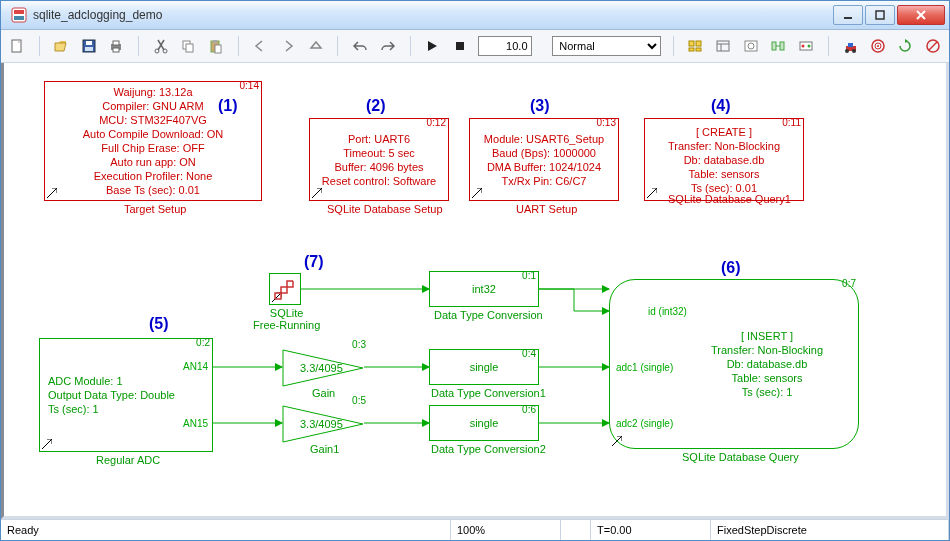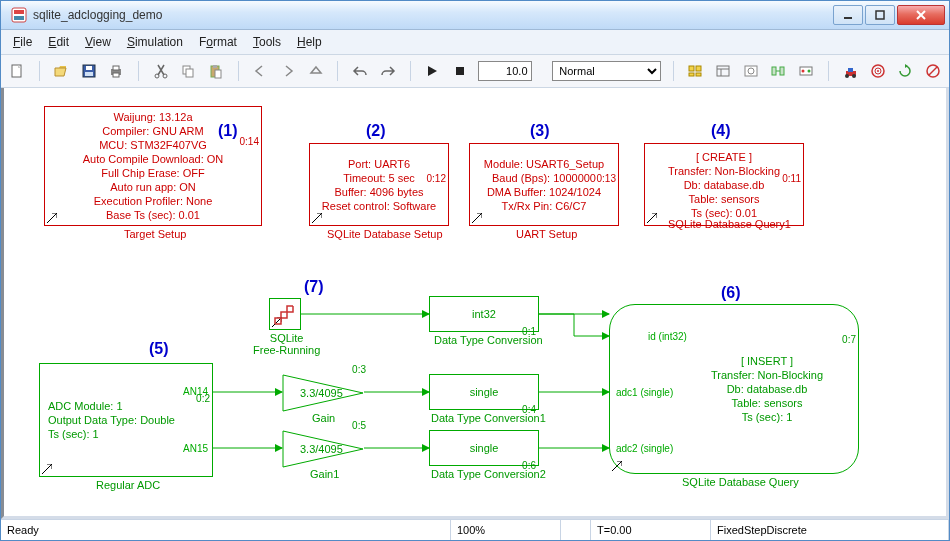--- a/index.html
+++ b/index.html
@@ -21,21 +21,21 @@
   .canvas-wrap { flex:1; position:relative; overflow:hidden; background:#fff; border:3px inset #d4dce8; border-top:none; }
   .canvas { position:absolute; inset:0; }
   .block { position:absolute; border:1px solid; background:#fff; box-sizing:border-box; }
   .block.red { border-color:#c00; }
   .block.green { border-color:#0a0; }
   .blabel { position:absolute; font-size:11px; white-space:nowrap; }
   .red { color:#c00; }
   .green { color:#090; }
   .blue { color:#00c; font-weight:bold; }
   .num { font-size:16px; }
-  .priority { position:absolute; top:-2px; right:2px; font-size:10px;margin-top:31px; }
+  .priority { position:absolute; top:-2px; right:2px; font-size:10px; }
   .corner-link { position:absolute; left:2px; bottom:2px; width:10px; height:10px; }
   .body { position:absolute; inset:0; display:flex; flex-direction:column; align-items:center; justify-content:center; font-size:11px; line-height:14px; text-align:center; }
   .portlabel { position:absolute; font-size:10px; color:#0a0; }
   .tri { position:absolute; }
   svg.wires { position:absolute; inset:0; width:100%; height:100%; pointer-events:none; }
   .statusbar { height:20px; border-top:1px solid #c8d4e4; display:flex; font-size:11px; }
   .status-cell { border-right:1px solid #c8d4e4; padding:2px 6px; display:flex; align-items:center; box-sizing:border-box; }
   .counter-icon svg { display:block; }
 </style>
 </head>
@@ -65,29 +65,20 @@
         </div>
       <div class="winbtn close">
           <svg width="12" height="10">
             <line x1="2" y1="1" x2="10" y2="9" stroke="#fff" stroke-width="2"></line>
             <line x1="10" y1="1" x2="2" y2="9" stroke="#fff" stroke-width="2"></line>
           </svg>
         </div>
     </div>
   </div>
 
-  <div class="menubar">
-    <span class="menuitem"><u>F</u>ile</span>
-    <span class="menuitem"><u>E</u>dit</span>
-    <span class="menuitem"><u>V</u>iew</span>
-    <span class="menuitem"><u>S</u>imulation</span>
-    <span class="menuitem">F<u>o</u>rmat</span>
-    <span class="menuitem"><u>T</u>ools</span>
-    <span class="menuitem"><u>H</u>elp</span>
-  </div>
 
   <div class="toolbar">
     <div class="tbtn">
         <svg width="16" height="16">
           <rect x="3" y="2" width="9" height="12" fill="#fff" stroke="#666"></rect>
           <path d="M9 2 L12 5 L9 5 Z" fill="#ccc"></path>
         </svg>
       </div>
     <div class="sep"></div>
     <div class="tbtn">

